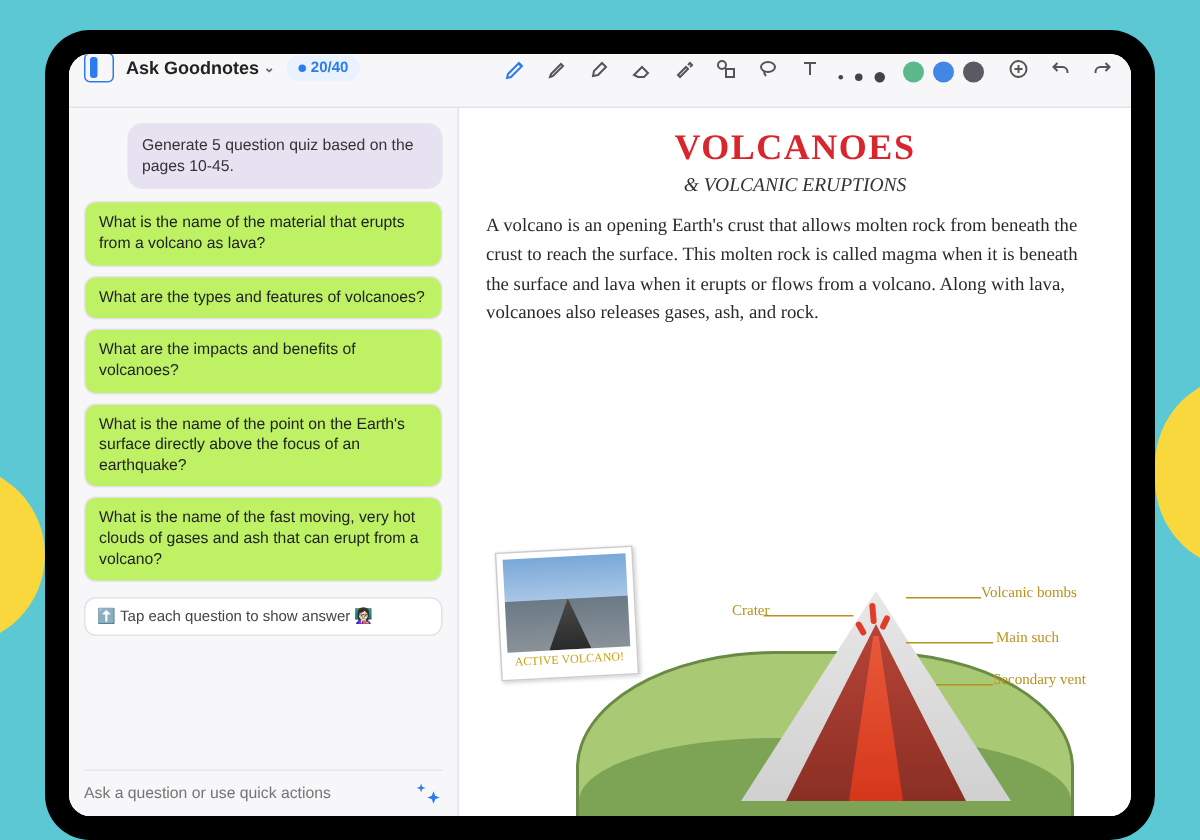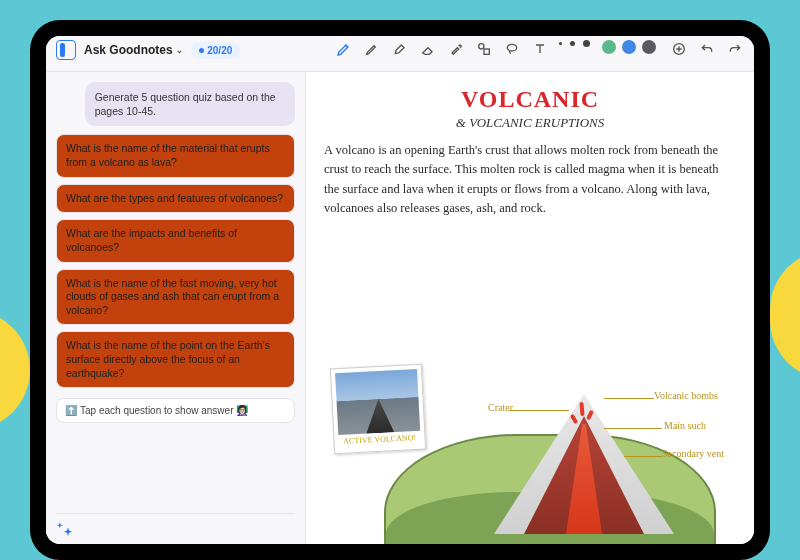--- a/index.html
+++ b/index.html
@@ -38,22 +38,22 @@
     border-radius: 14px;
     overflow: hidden;
     display: flex;
     flex-direction: column;
   }
   .topbar {
     height: 36px;
     background: #f7f7f9;
     border-bottom: 1px solid #e3e3e7;
     display: flex;
-    align-items: flex-start;
-    padding: 4px 10px;
+    align-items: flex-end;
+    padding: 16px 10px;
     gap: 6px;
   }
   .topbar-left { display:flex; align-items:center; gap:8px; }
   .sidebar-toggle {
     width: 20px; height: 20px;
     border: 1.5px solid #2d7bf0;
     border-radius: 4px;
     display:flex; align-items:center; justify-content:center;
     cursor:pointer;
     position:relative;
@@ -96,21 +96,21 @@
     max-width:88%;
     background:#e6e2f2;
     color:#333;
     font-size:10.5px;
     line-height:1.35;
     padding:8px 10px;
     border-radius:10px;
   }
   .q-list{display:flex;flex-direction:column;gap:6px;}
   .q-card{
-    background:#c2410c;border:1px solid #e3e3e7;border-radius:8px;
+    background:#bef264;border:1px solid #e3e3e7;border-radius:8px;
     padding:7px 9px;font-size:10.5px;line-height:1.3;color:#222;
     cursor:pointer;
   }
   .tap-hint{
     background:#fff;border:1px solid #e3e3e7;border-radius:8px;
     padding:6px 8px;font-size:10px;color:#444;text-align:left;
     margin-top:2px;
   }
   .input-row{
     margin-top:auto;
@@ -213,21 +213,21 @@
 
     <div class="topbar">
       <div class="topbar-left">
         <div class="sidebar-toggle"></div>
         <div class="ask-title">
           <span>Ask Goodnotes</span>
           <span class="chev">⌄</span>
         </div>
         <div class="credits-pill">
           <span class="dot"></span>
-          <span>20/20</span>
+          <span>20/40</span>
         </div>
       </div>
 
       <div class="toolbar-spacer"></div>
 
       <div class="tool-icons">
         <div class="tool active">
           <svg viewBox="0 0 24 24" fill="none" stroke="currentColor" stroke-width="2">
               <path d="M3 21l4-1 11-11-3-3L4 17l-1 4zM14 6l3 3"></path>
             </svg>
@@ -304,37 +304,38 @@
     </div>
 
     <div class="main">
       <div class="sidebar">
         <div class="prompt-bubble">Generate 5 question quiz based on the pages 10-45.</div>
 
         <div class="q-list">
           <div class="q-card">What is the name of the material that erupts from a volcano as lava?</div>
           <div class="q-card">What are the types and features of volcanoes?</div>
           <div class="q-card">What are the impacts and benefits of volcanoes?</div>
+          <div class="q-card">What is the name of the point on the Earth's surface directly above the focus of an earthquake?</div>
           <div class="q-card">What is the name of the fast moving, very hot clouds of gases and ash that can erupt from a volcano?</div>
-          <div class="q-card">What is the name of the point on the Earth's surface directly above the focus of an earthquake?</div>
         </div>
 
         <div class="tap-hint">⬆️ Tap each question to show answer 👩🏻‍🏫</div>
 
         <div class="input-row">
+          <input class="ask-input" placeholder="Ask a question or use quick actions" style="">
           <div class="magic-btn">
             <svg viewBox="0 0 24 24" fill="currentColor">
                 <path d="M5 3l1 3 3 1-3 1-1 3-1-3-3-1 3-1 1-3zM16 10l1.5 4 4 1.5-4 1.5L16 21l-1.5-4-4-1.5 4-1.5L16 10z"></path>
               </svg>
           </div>
         </div>
       </div>
 
       <div class="canvas">
-        <div class="note-title">VOLCANIC</div>
+        <div class="note-title">VOLCANOES</div>
         <div class="note-sub-wrap">
           <div class="note-sub">&amp; VOLCANIC ERUPTIONS</div>
         </div>
         <div class="hand">A volcano is an opening Earth's crust that allows molten rock from beneath the crust to reach the surface. This molten rock is called magma when it is beneath the surface and lava when it erupts or flows from a volcano. Along with lava, volcanoes also releases gases, ash, and rock.</div>
 
         <div class="diagram">
           <div class="photo-frame">
             <div class="photo"></div>
             <div class="photo-cap">ACTIVE VOLCANO!</div>
           </div>

